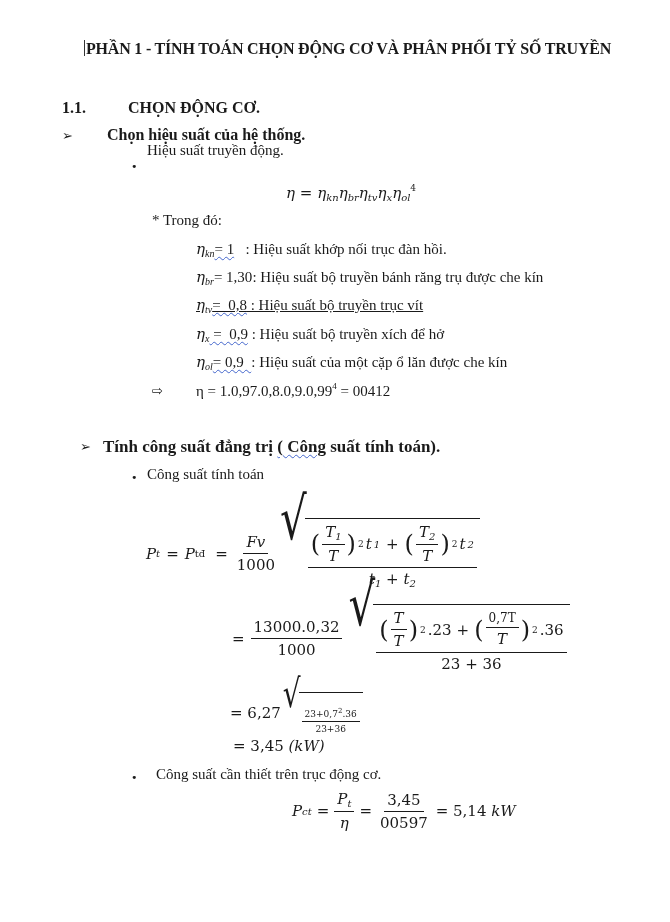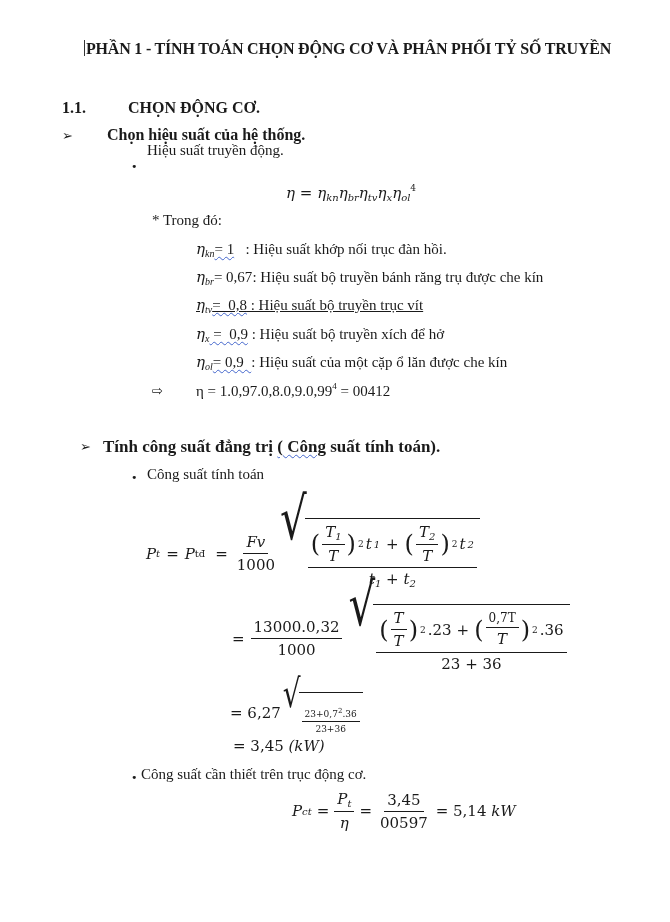--- a/index.html
+++ b/index.html
@@ -48,21 +48,21 @@
   <span>η</span> <span class="mathn">=</span>
   <span>η</span><span class="sub">kn</span><span>η</span><span class="sub">br</span><span>η</span><span class="sub">tv</span><span>η</span><span class="sub">x</span><span>η</span><span class="sub">ol</span><span class="sup mathn">4</span>
 </div>
 
 <div class="abs" style="left:152px; top:212px;text-align:center;">* Trong đó:</div>
 
 <div class="abs" style="left:196px; top:240px;">
   <span class="math">η</span><span class="sub">kn</span><span class="squig">= 1</span><span style="white-space:pre">   : Hiệu suất khớp nối trục đàn hồi.</span>
 </div>
 <div class="abs" style="left:196px; top:268px;">
-  <span class="math">η</span><span class="sub">br</span><span>= 0,67</span><span>: Hiệu suất bộ truyền bánh răng trụ được che kín</span>
+  <span class="math">η</span><span class="sub">br</span><span>= 1,30</span><span>: Hiệu suất bộ truyền bánh răng trụ được che kín</span>
 </div>
 <div class="abs" style="left:196px; top:296px;text-decoration:underline;">
   <span class="math">η</span><span class="sub">tv</span><span class="squig" style="white-space:pre">=  0,8</span><span style="white-space:pre"> : Hiệu suất bộ truyền trục vít</span>
 </div>
 <div class="abs" style="left:196px; top:325px;">
   <span class="math">η</span><span class="sub">x</span><span class="squig" style="white-space:pre"> =  0,9</span><span style="white-space:pre"> : Hiệu suất bộ truyền xích để hở</span>
 </div>
 <div class="abs" style="left:196px; top:353px;">
   <span class="math">η</span><span class="sub">ol</span><span class="squig" style="white-space:pre">= 0,9  </span><span>: Hiệu suất của một cặp ổ lăn được che kín</span>
 </div>
@@ -168,21 +168,21 @@
       </span>
     </span>
   </span>
 </div>
 
 <div class="abs mfs" style="left:233px; top:737px;text-align:right;">
   <span style="white-space:pre">= 3,45 </span><span class="math">(kW)</span>
 </div>
 
 <div class="abs" style="left:131px; top:768px;"><span class="bullet">•</span></div>
-<div class="abs" style="left:141px; top:766px;">Công suất cần thiết trên trục động cơ.</div>
+<div class="abs" style="left:156px; top:766px;">Công suất cần thiết trên trục động cơ.</div>
 
 <div class="abs mfs" style="left:292px; top:790px; display:flex; align-items:center;">
   <span class="math">P</span>
     <span class="sub">ct</span>
   <span style="margin:0 5px">=</span>
   <span class="frac">
       <span class="n"><span class="math">P</span><span class="sub">t</span></span>
       <span class="d math">η</span>
     </span>
   <span style="margin:0 5px">=</span>

